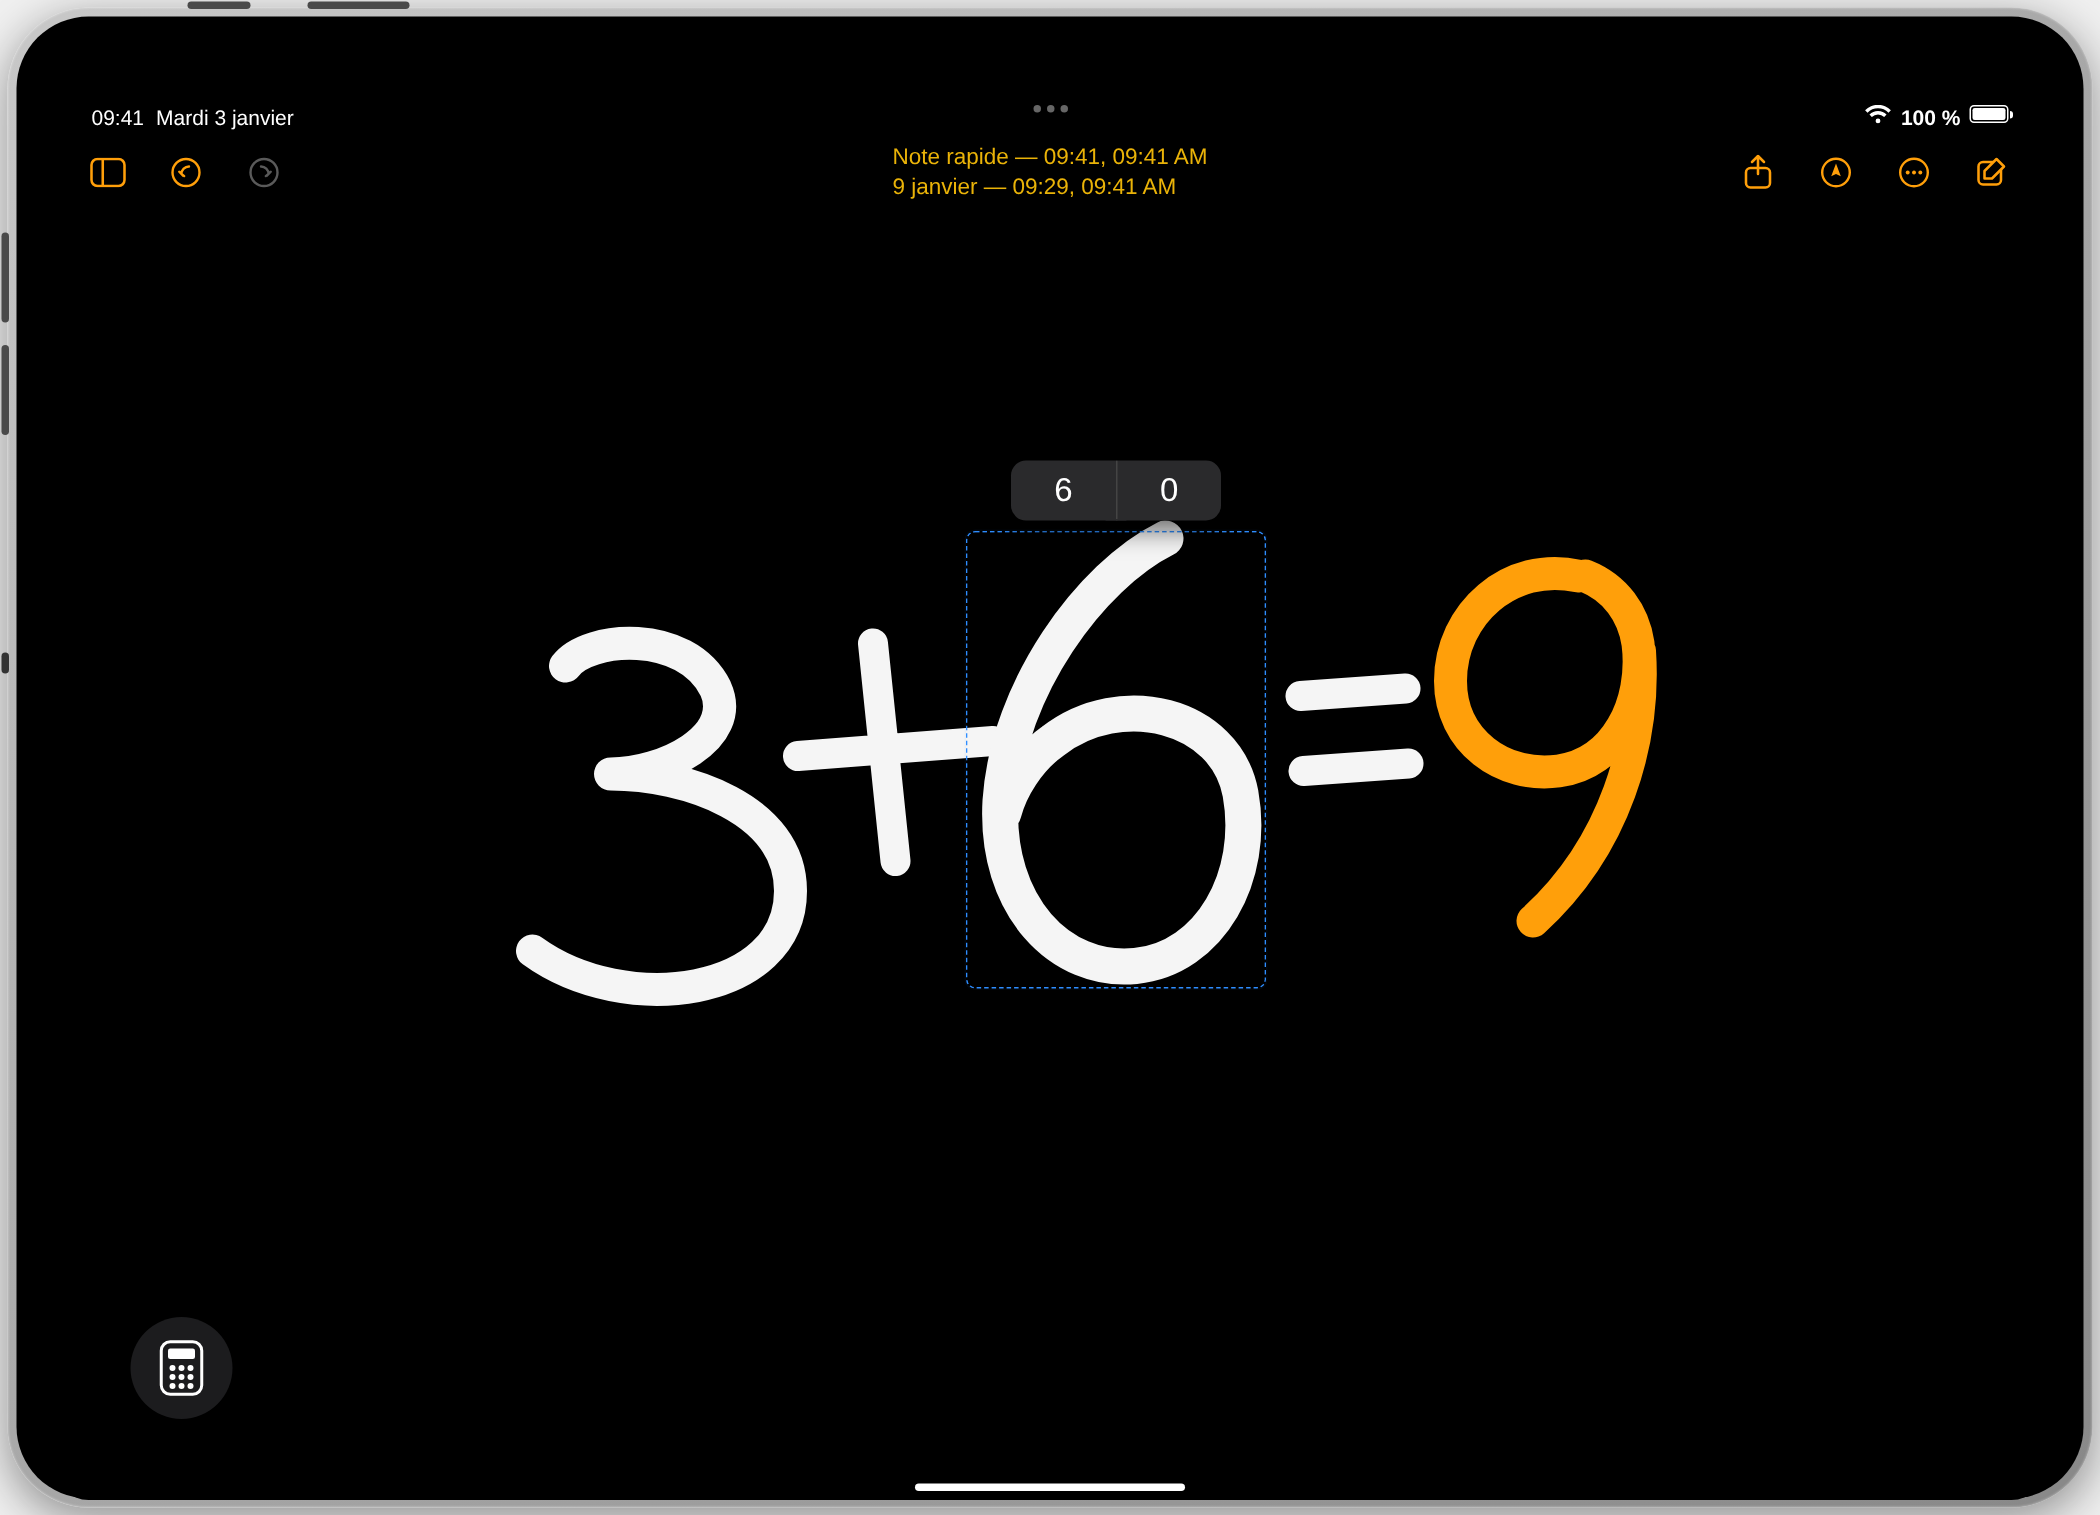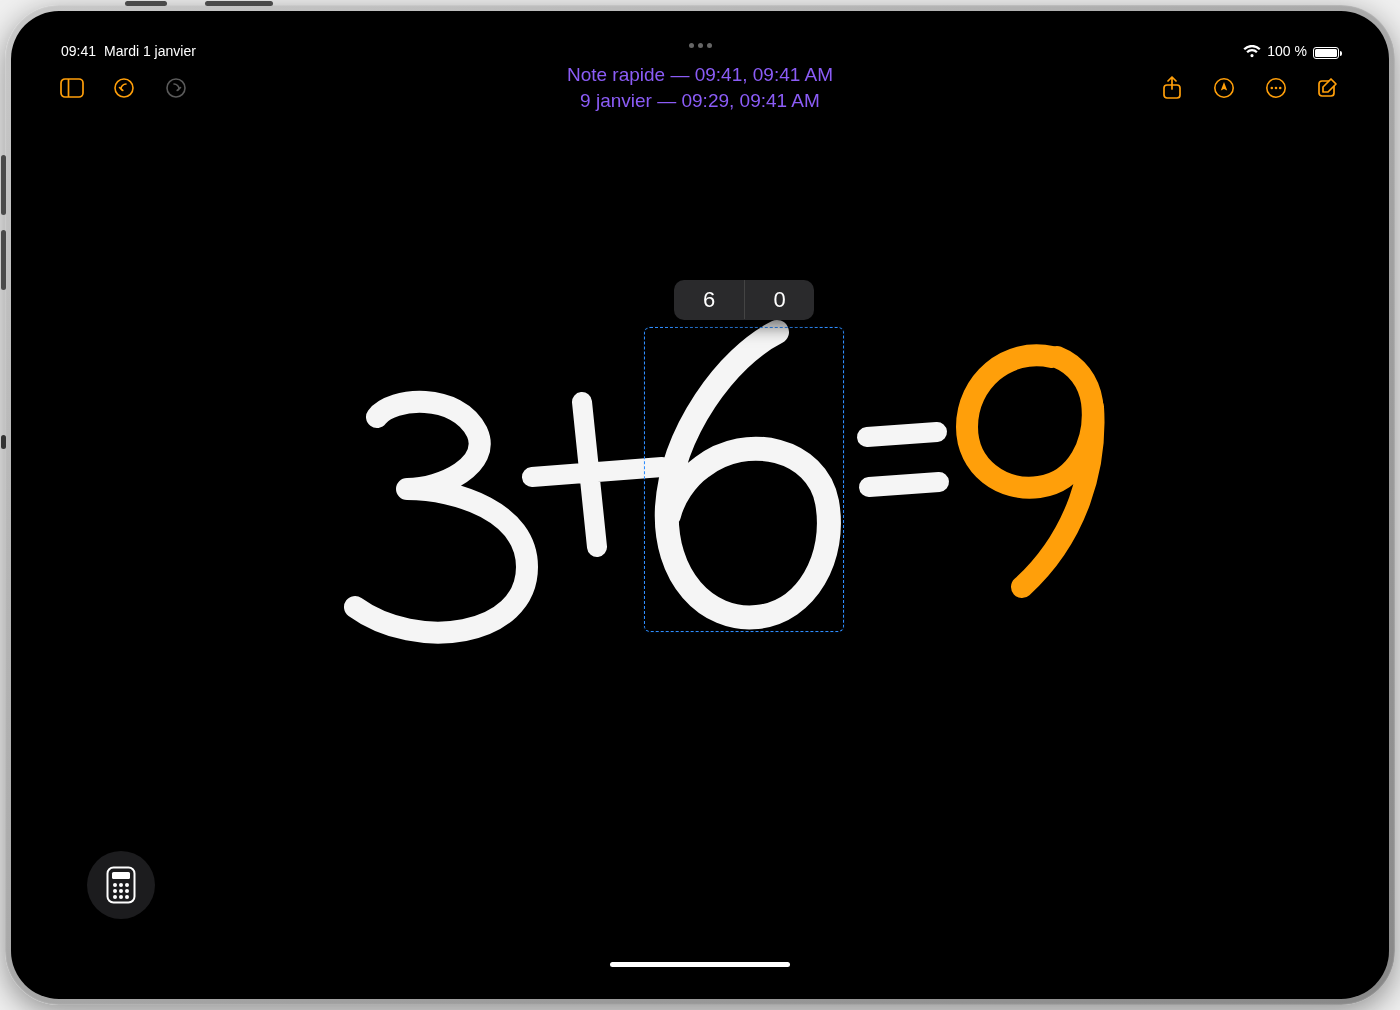--- a/index.html
+++ b/index.html
@@ -28,36 +28,37 @@
     border-radius: 48px;
     padding: 26px;
   }
   .screen {
     position: relative;
     width: 100%;
     height: 100%;
     background: #000;
     border-radius: 22px;
     overflow: hidden;
+    margin-top: 27px;
   }
   
   .status-bar {
     position: absolute;
     top: 0; left: 0; right: 0;
     height: 24px;
     display: flex;
     align-items: center;
     justify-content: space-between;
     padding: 4px 24px 0 24px;
     color: #fff;
     font-size: 14px;
     font-weight: 500;
   }
   .status-left { display: flex; gap: 8px; align-items: center; }
-  .status-right { display: flex; gap: 6px; align-items: flex-end; }
+  .status-right { display: flex; gap: 6px; align-items: flex-start; font-weight: bold; }
   .status-center {
     position: absolute; left: 50%; transform: translateX(-50%);
     top: 6px;
     width: 34px; height: 6px;
     display: flex; gap: 4px; justify-content: center;
   }
   .status-center span {
     width: 5px; height: 5px; border-radius: 50%; background: #666;
   }
   .wifi-icon, .battery-icon { display:inline-flex; align-items:center; }
@@ -74,23 +75,22 @@
   .toolbar-left, .toolbar-right { display:flex; gap: 26px; align-items:center; }
   .tb-btn {
     width: 26px; height: 26px;
     display:flex; align-items:center; justify-content:center;
     color: #ff9f0a;
     cursor: pointer;
   }
   .tb-btn.disabled { color: #5a5a5a; }
   .toolbar-center {
     position:absolute; left:50%; transform:translateX(-50%);
-    text-align:center;
-    color:#8b5cf6;
-    font-size:19px;
+    color:#eab308;
+    font-size:15px;
     line-height: 1.35;
     pointer-events: none;
   }
   
   .canvas {
     position: absolute;
     inset: 0;
   }
   .canvas svg {
     position:absolute; inset:0; width:100%; height:100%;
@@ -174,21 +174,21 @@
   <div class="side-btn camdot"></div>
   <div class="side-btn topbtn1"></div>
   <div class="side-btn topbtn2"></div>
 
   <div class="device-inner">
     <div class="screen">
 
       <div class="status-bar">
         <div class="status-left">
           <span>09:41</span>
-          <span>Mardi 1 janvier</span>
+          <span>Mardi 3 janvier</span>
         </div>
         <div class="status-center">
           <span></span>
             <span></span>
             <span></span>
         </div>
         <div class="status-right">
           <span class="wifi-icon">
             <svg width="18" height="14" viewBox="0 0 18 14">
                 <path d="M9 12.2a1.6 1.6 0 100-3.2 1.6 1.6 0 000 3.2zM3.3 6.4a8 8 0 0111.4 0l-1.6 1.6a5.7 5.7 0 00-8.2 0L3.3 6.4zM.4 3.5a12 12 0 0117.2 0L16 5.1a9.8 9.8 0 00-14 0L.4 3.5z" fill="#fff"></path>

